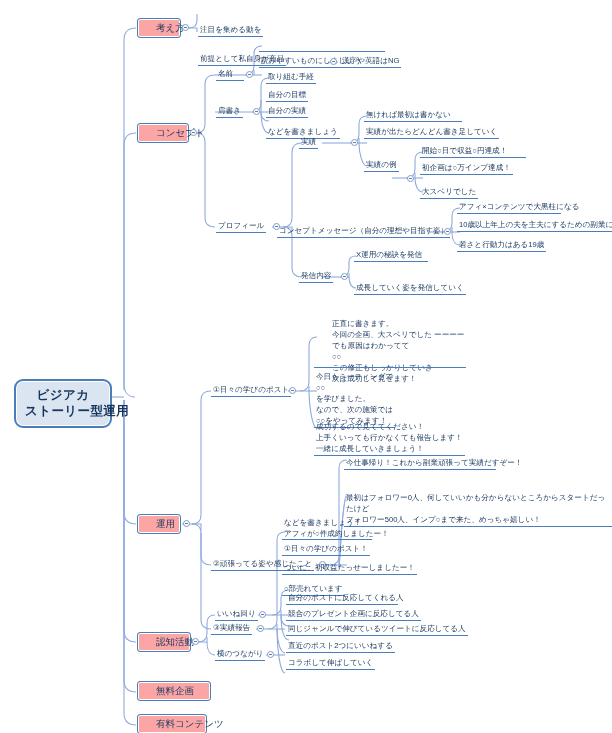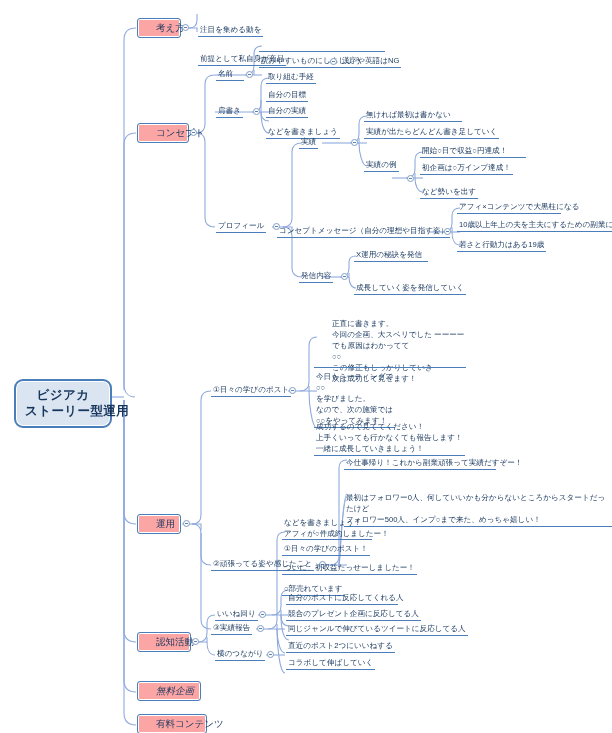--- a/index.html
+++ b/index.html
@@ -214,21 +214,21 @@
   <div class="toggle" style="left:351px; top:139px;"></div>
   <div class="unode plain" style="left:364px; top:109px;">無ければ最初は書かない</div>
   <div class="unode" style="left:364px; top:109px; width:98px; height:13px; color:transparent;"></div>
   <div class="unode" style="left:364px; top:126px;">実績が出たらどんどん書き足していく</div>
 
   <div class="unode" style="left:364px; top:159px;">実績の例</div>
   <div class="toggle" style="left:407px; top:175px;"></div>
   <div class="unode plain" style="left:420px; top:145px;">開始○日で収益○円達成！</div>
   <div class="unode" style="left:420px; top:145px; width:106px; height:13px; color:transparent;"></div>
   <div class="unode" style="left:420px; top:162px;">初企画は○万インプ達成！</div>
-  <div class="unode" style="left:420px; top:186px;">など勢いを出す</div>
+  <div class="unode" style="left:420px; top:186px;">大スベリでした</div>
 
   <div class="unode" style="left:277px; top:225px;">コンセプトメッセージ（自分の理想や目指す姿）</div>
   <div class="toggle" style="left:444px; top:228px;"></div>
   <div class="unode plain" style="left:457px; top:201px;">アフィ×コンテンツで大黒柱になる</div>
   <div class="unode" style="left:457px; top:201px; width:104px; height:13px; color:transparent;"></div>
   <div class="unode" style="left:457px; top:219px;">10歳以上年上の夫を主夫にするための副業に本気のワーママ</div>
   <div class="unode" style="left:457px; top:239px;">若さと行動力はある19歳</div>
 
   <div class="unode" style="left:299px; top:270px;">発信内容</div>
   <div class="toggle" style="left:341px; top:273px;"></div>
@@ -281,16 +281,16 @@
   <div class="unode plain" style="left:286px; top:592px;">自分のポストに反応してくれる人</div>
   <div class="unode" style="left:286px; top:592px; width:112px; height:13px; color:transparent;"></div>
   <div class="unode" style="left:286px; top:608px;">競合のプレゼント企画に反応してる人</div>
   <div class="unode" style="left:286px; top:623px;">同じジャンルで伸びているツイートに反応してる人</div>
   <div class="unode" style="left:286px; top:640px;">直近のポスト2つにいいねする</div>
 
   <div class="unode" style="left:215px; top:648px;">横のつながり</div>
   <div class="toggle" style="left:267px; top:651px;"></div>
   <div class="unode" style="left:286px; top:657px;">コラボして伸ばしていく</div>
 
-  <div class="boxnode lvl1" style="left:137px; top:681px; width:64px;font-style:italic;">無料企画</div>
+  <div class="boxnode lvl1" style="left:137px; top:681px; width:74px;">無料企画</div>
   <div class="boxnode lvl1" style="left:137px; top:714px; width:70px;">有料コンテンツ</div>
 
 </div>
 
 </body></html>

